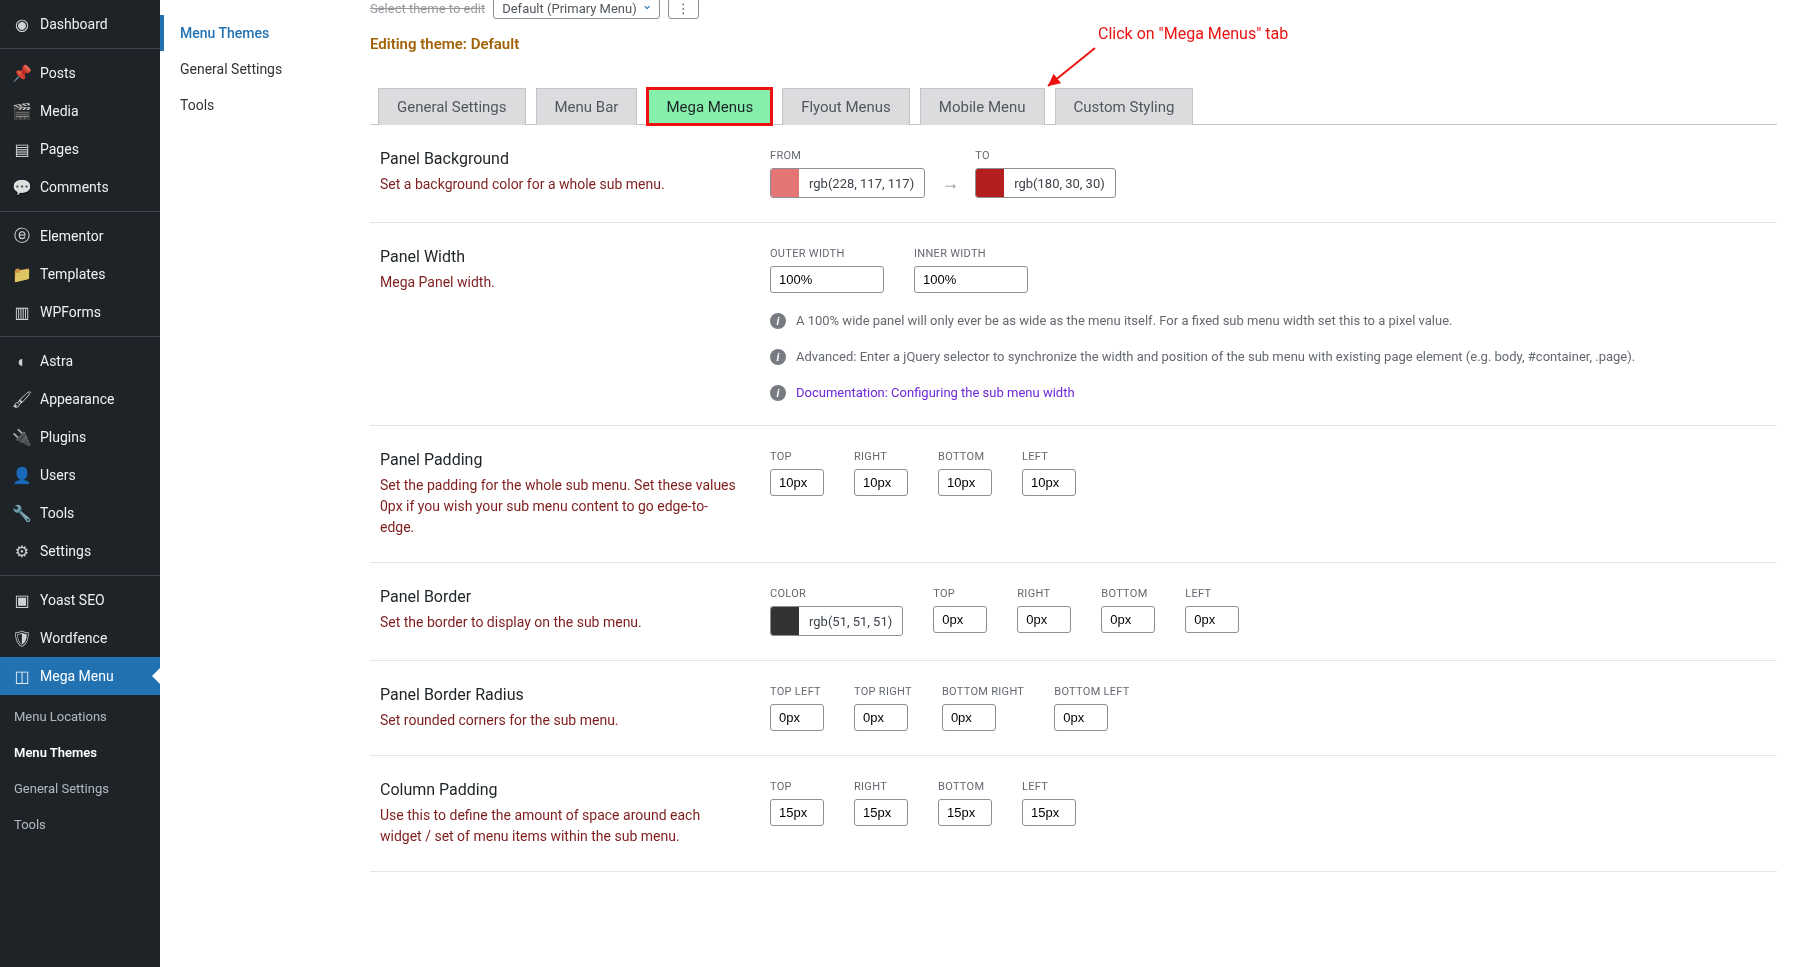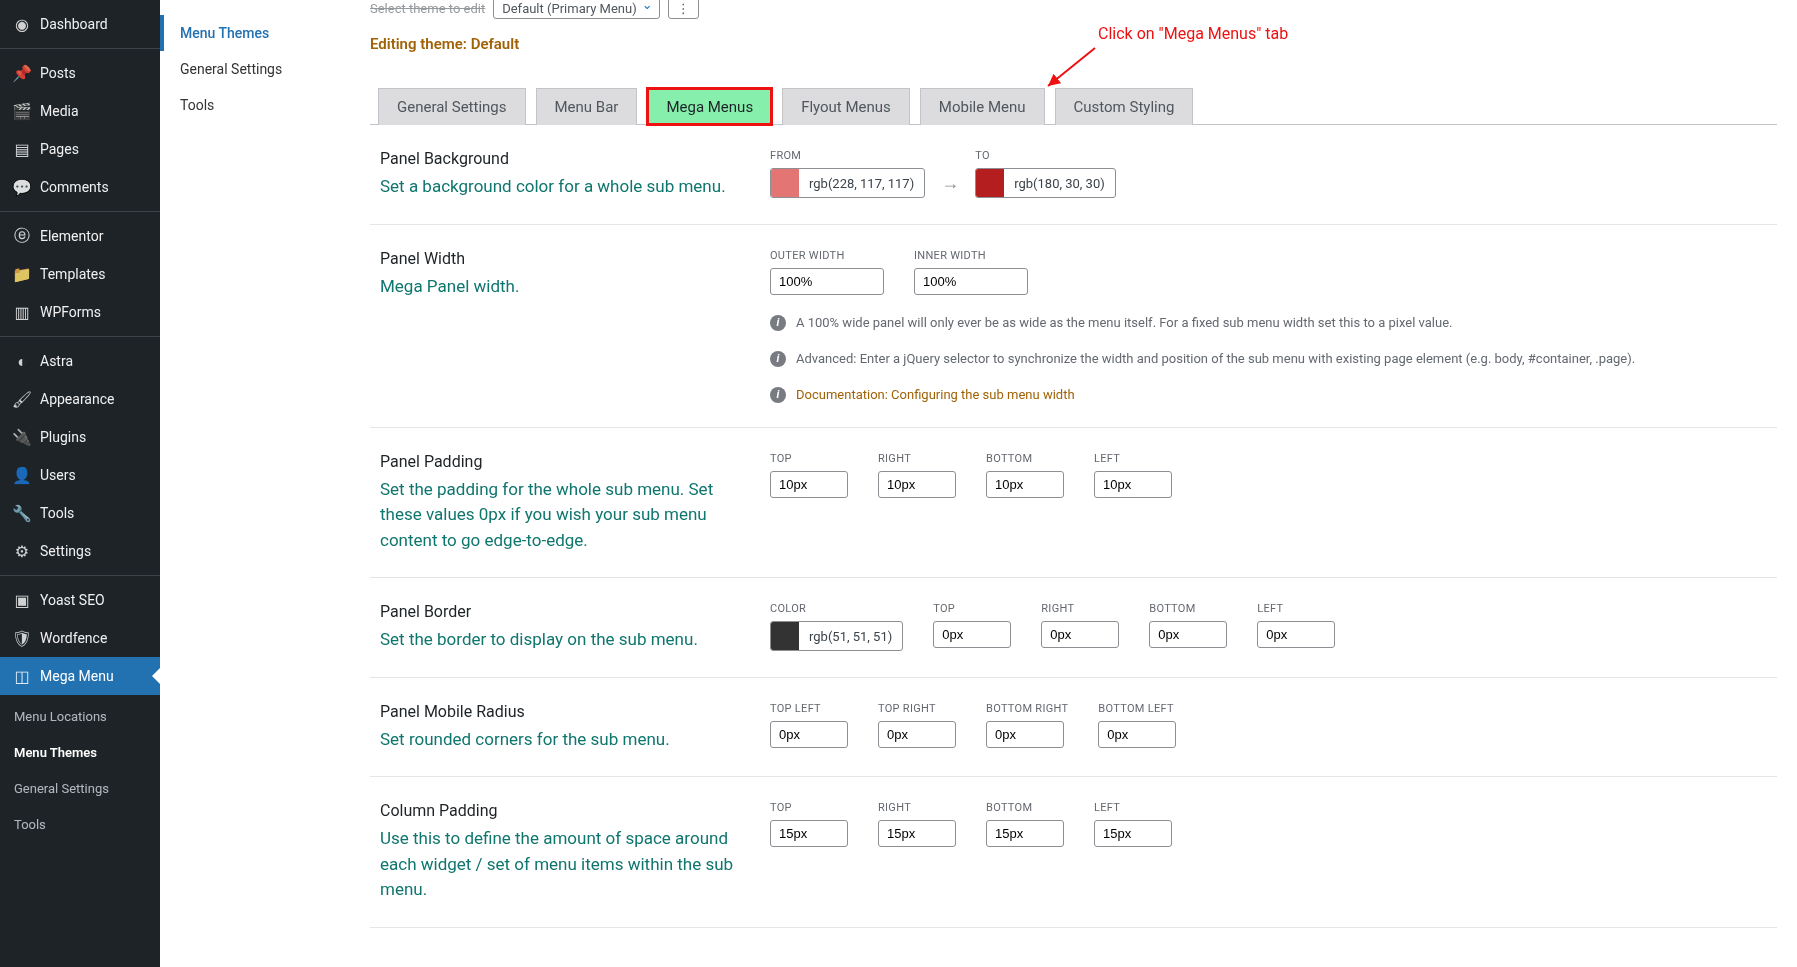--- a/index.html
+++ b/index.html
@@ -176,22 +176,22 @@
 .section .scol-l {
   width: 390px;
   flex-shrink: 0;
 }
 .section .stitle {
   font-size: 16px;
   color: #1d2327;
   margin-bottom: 6px;
 }
 .section .sdesc {
-  font-size: 17px;
-  color: #0f766e;
+  font-size: 14px;
+  color: #7f1d1d;
   line-height: 1.5;
   max-width: 360px;
 }
 .section .scol-r {
   flex: 1;
   min-width: 0;
 }
 .field-row {
   display: flex;
   gap: 30px;
@@ -210,21 +210,21 @@
   letter-spacing: 0.3px;
 }
 .input {
   border: 1px solid #8c8f94;
   border-radius: 3px;
   padding: 5px 8px;
   width: 114px;
   font-size: 13px;
   background: #fff;
 }
-.input.sm { width: 78px; }
+.input.sm { width: 54px; }
 .color-box {
   display: flex;
   align-items: center;
   border: 1px solid #8c8f94;
   border-radius: 3px;
   overflow: hidden;
   height: 30px;
 }
 .color-swatch {
   width: 28px;
@@ -255,21 +255,21 @@
   background: #787c82;
   color: #fff;
   display: inline-flex;
   align-items: center;
   justify-content: center;
   font-size: 11px;
   font-weight: bold;
   flex-shrink: 0;
   font-style: italic;
 }
-.info-row a { color: #a16207; text-decoration: none; }
+.info-row a { color: #6d28d9; text-decoration: none; }
 </style>
 </head>
 <body>
 
 <div class="layout">
 
   <div class="wp-sidebar">
     <div id="wp-items">
         <div class="item">
           <span class="icon">◉</span>
@@ -500,21 +500,21 @@
           <div class="field-group">
               <span class="field-label">LEFT</span>
               <input class="input sm" value="0px" style="">
             </div>
         </div>
       </div>
     </div>
 
     <div class="section">
       <div class="scol-l">
-        <div class="stitle">Panel Mobile Radius</div>
+        <div class="stitle">Panel Border Radius</div>
         <div class="sdesc">Set rounded corners for the sub menu.</div>
       </div>
       <div class="scol-r">
         <div class="field-row">
           <div class="field-group">
               <span class="field-label">TOP LEFT</span>
               <input class="input sm" value="0px" style="">
             </div>
           <div class="field-group">
               <span class="field-label">TOP RIGHT</span>

